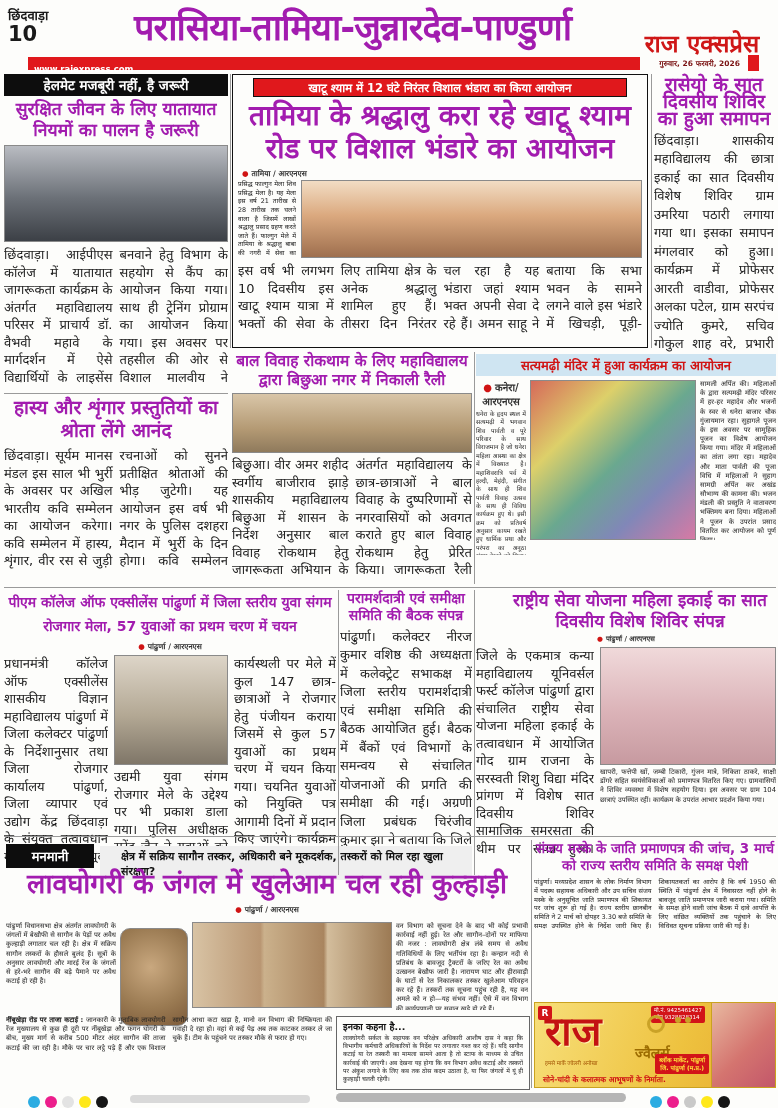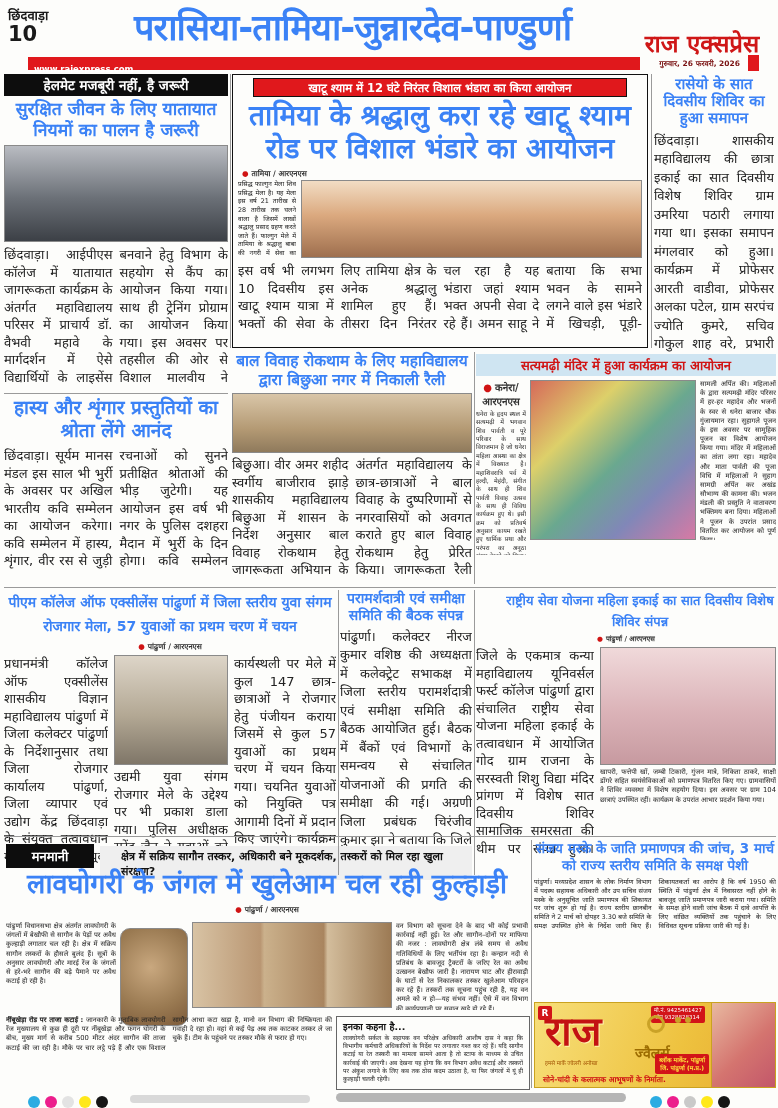--- a/index.html
+++ b/index.html
@@ -1,19 +1,19 @@
 <!DOCTYPE html>
 <html lang="hi"><head>
 <meta charset="utf-8">
 <style>
   html,body{margin:0;padding:0;background:#888;}
   .page{position:relative;width:778px;height:1108px;background:#fdfdfb;margin:0 auto;
         font-family:"DejaVu Sans",sans-serif;color:#1a1a1a;overflow:hidden;}
   .abs{position:absolute;box-sizing:border-box;}
-  .hl{font-weight:800;color:#3b82f6;text-align:center;}
+  .hl{font-weight:800;color:#a21caf;text-align:center;}
   .bodytxt{font-size:13px;line-height:1.35;text-align:justify;overflow:hidden;color:#222;}
   .kick-dark{background:#0d0d0d;color:#fff;font-weight:bold;text-align:center;}
   .byline{font-size:7.5px;font-weight:bold;color:#333;}
   .byline .dot{color:#d01414;margin-right:3px;}
   .photo{border:1px solid #8a8a8a;}
   .vline{background:#9a9a9a;width:1px;}
   .hline{background:#9a9a9a;height:1px;}
   .rdot{width:12px;height:12px;border-radius:50%;display:inline-block;margin-right:5px;}
   .cols2{column-count:2;column-gap:7px;}
   .cols4{column-count:4;column-gap:7px;}
@@ -47,21 +47,21 @@
     <div class="hl" style="font-size:28px;line-height:33px;margin-top:2px;">तामिया के श्रद्धालु करा रहे खाटू श्याम रोड पर विशाल भंडारे का आयोजन</div>
     <div class="byline" style="margin:3px 0 2px 4px;"><span class="dot">●</span><span>तामिया / आरएनएस</span></div>
     <div style="display:flex;height:78px;">
       <div class="bodytxt" style="width:58px;font-size:6.4px;">प्रसिद्ध फाल्गुन मेला शिव प्रसिद्ध मेला है। यह मेला इस वर्ष 21 तारीख से 28 तारीख तक चलने वाला है जिसमें लाखों श्रद्धालु प्रसाद ग्रहण करते जाते हैं। फाल्गुन मेले में तामिया के श्रद्धालु बाबा की नगरी में सेवा का आयोजन किया जाता है। इस यात्रा में करीब 1000 किलोमीटर...</div>
       <div class="photo" style="flex:1;margin-left:5px;background:linear-gradient(180deg,#f2ddc4,#dba97f 45%,#9e6f4e);"></div>
     </div>
     <div class="bodytxt cols4" style="height:84px;margin-top:4px;">इस वर्ष भी लगभग 10 दिवसीय इस खाटू श्याम यात्रा में भक्तों की सेवा के लिए तामिया क्षेत्र के अनेक श्रद्धालु शामिल हुए हैं। तीसरा दिन निरंतर चल रहा है यह भंडारा जहां श्याम भक्त अपनी सेवा दे रहे हैं। अमन साहू ने बताया कि सभा भवन के सामने लगने वाले इस भंडारे में खिचड़ी, पूड़ी-सब्जी एवं प्रसाद का वितरण किया जा रहा है। श्रद्धालुओं ने बताया कि मंडल द्वारा हर वर्ष मेले में यह सेवा दी जाती है और इस वर्ष 30 लोगों से जुड़ा श्याम भक्त मंडल सेवा दे रहा है। के सदस्यगणों ने सप्ताहपर्यंत अनेकों स्वरूपों व्यंजनों के अनुसार भक्तों को भोजन कराया। यह सेवा हर वर्ष में भंडारे की ओर भी बड़ा रूप दिया गया है। भंडारे में 12 घंटे की बजाय 24 घंटे चलाया जाएगा और इसे 12 घंटे की बजाय 24 घंटे सेवा की जाने की योजना प्रतिबद्ध होगी। श्याम भक्तों की टोली जय श्री श्याम के जयकारों के साथ सेवा में जुटी है।</div>
   </div>
 
   <div class="abs" style="left:654px;top:76px;width:120px;">
-    <div class="hl" style="font-size:15px;line-height:17px;">रासेयो के सात दिवसीय शिविर का हुआ समापन</div>
+    <div class="hl" style="font-size:19px;line-height:17px;">रासेयो के सात दिवसीय शिविर का हुआ समापन</div>
     <div class="bodytxt" style="height:232px;margin-top:5px;line-height:1.42;">छिंदवाड़ा। शासकीय महाविद्यालय की छात्रा इकाई का सात दिवसीय विशेष शिविर ग्राम उमरिया पठारी लगाया गया था। इसका समापन मंगलवार को हुआ। कार्यक्रम में प्रोफेसर आरती वाडीवा, प्रोफेसर अलका पटेल, ग्राम सरपंच ज्योति कुमरे, सचिव गोकुल शाह वरे, प्रभारी अध्यापिका सरस्वती मैडम, चंद्रिका मैडम, वर्षा मैडम एवं गुणवंती मैडम सहित महाविद्यालय स्टाफ एवं बड़ी संख्या में ग्रामवासी उपस्थित रहे। शिविर के दौरान छात्राओं ने अपनी रचनात्मकता का परिचय देते हुए बेस्ट टू बेस्ट कॉर्नर तैयार किया, जो आकर्षण का केंद्र रहा। प्लास्टिक की पुरानी बोतलों को गमलों का रूप देकर उनमें तुलसी के पौधे रोपे गए जिससे पर्यावरण संरक्षण का संदेश मिला। पुराने अखबारों से आकर्षक झूमर तैयार किए गए जिसने रचनात्मकता का परिचय दिया। कार्यक्रम अधिकारी डॉ. रश्मि नागवंशी ने बताया कि सात दिवसीय शिविर का मुख्य लक्ष्य स्वयंसेविकाओं में सेवा भावना, नेतृत्व क्षमता और सामाजिक संवेदनशीलता विकसित करना था।</div>
   </div>
 
   <div class="abs" style="left:4px;top:396px;width:224px;">
     <div class="hl" style="font-size:19px;line-height:23px;">हास्य और शृंगार प्रस्तुतियों का श्रोता लेंगे आनंद</div>
     <div class="bodytxt cols2" style="height:132px;margin-top:5px;">छिंदवाड़ा। सूर्यम मानस मंडल इस साल भी भुर्री के अवसर पर अखिल भारतीय कवि सम्मेलन का आयोजन करेगा। कवि सम्मेलन में हास्य, शृंगार, वीर रस से जुड़ी रचनाओं को सुनने प्रतीक्षित श्रोताओं की भीड़ जुटेगी। यह आयोजन इस वर्ष भी नगर के पुलिस दशहरा मैदान में भुर्री के दिन होगा। कवि सम्मेलन की अध्यक्षता अजय पाण्डेय करेंगे। विशिष्ट अतिथि आईजी त्रिपाठी कुल्लू रहेंगे। कोषाध्यक्ष संजय जैन ने बताया कि इस वर्ष नेपथ्य काशी, लखनऊ, दतिया डांडिया के प्रसिद्ध कवि आमंत्रित किए गए हैं। रसराज कवियों की प्रस्तुतियों का श्रोता आनंद लेंगे। समिति ने नगरवासियों से कार्यक्रम में अधिक से अधिक संख्या में पहुंचने की अपील की है।</div>
   </div>
 
   <div class="abs" style="left:232px;top:352px;width:240px;">
     <div class="hl" style="font-size:15.5px;line-height:19px;">बाल विवाह रोकथाम के लिए महाविद्यालय द्वारा बिछुआ नगर में निकाली रैली</div>
@@ -93,21 +93,21 @@
       <div class="bodytxt" style="flex:1;">कार्यस्थली पर मेले में कुल 147 छात्र-छात्राओं ने रोजगार हेतु पंजीयन कराया जिसमें से कुल 57 युवाओं का प्रथम चरण में चयन किया गया। चयनित युवाओं को नियुक्ति पत्र आगामी दिनों में प्रदान किए जाएंगे। कार्यक्रम में स्वामी विवेकानंद कैरियर मार्गदर्शन प्रकोष्ठ एवं विशेष सहयोग कार्यालय द्वारा किया गया। जिला रोजगार कार्यालय के अधिकारी, औद्योगिक प्रशिक्षण संस्थान के प्राचार्य ज्ञानेश्वर, डॉ. ललिता, डॉ. विवेक कुमार, डॉ. सुरज सिंह, डॉ. अभयदत्त, प्रो. दीपचंद, अजय कुमार सहित छात्र एवं कर्मचारियों का चयन प्रक्रिया में विशेष योगदान रहा।</div>
     </div>
   </div>
 
   <div class="abs" style="left:340px;top:590px;width:132px;">
     <div class="hl" style="font-size:14px;line-height:17px;">परामर्शदात्री एवं समीक्षा समिति की बैठक संपन्न</div>
     <div class="bodytxt" style="height:242px;margin-top:4px;line-height:1.42;">पांढुर्णा। कलेक्टर नीरज कुमार वशिष्ठ की अध्यक्षता में कलेक्ट्रेट सभाकक्ष में जिला स्तरीय परामर्शदात्री एवं समीक्षा समिति की बैठक आयोजित हुई। बैठक में बैंकों एवं विभागों के समन्वय से संचालित योजनाओं की प्रगति की समीक्षा की गई। अग्रणी जिला प्रबंधक चिरंजीव कुमार झा ने बताया कि जिले का ऋण/जमा अनुपात 78.57 प्रतिशत रहा, जो निर्धारित लक्ष्य से अधिक है। वर्ष 2025-26 की साख योजना में दिसंबर तिमाही तक 89.34 प्रतिशत उपलब्धि दर्ज की गई। बैठक में राष्ट्रीय कृषि और ग्रामीण विकास बैंक द्वारा तैयार वर्ष 2026-27 की पीएलपी का विमोचन किया गया तथा वार्षिक ऋण योजना को अनुमोदित किया गया। बैठक में एडीएम योगेश अग्रहरी, एसडीएम अलका एक्का, जनपद पंचायत सीईओ बंटू मूलेमती सहित अन्य अधिकारी उपस्थित रहे।</div>
   </div>
 
   <div class="abs" style="left:476px;top:590px;width:300px;">
-    <div class="hl" style="font-size:13px;line-height:21px;padding-left:28px;">राष्ट्रीय सेवा योजना महिला इकाई का सात दिवसीय विशेष शिविर संपन्न</div>
+    <div class="hl" style="font-size:17px;line-height:21px;padding-left:28px;">राष्ट्रीय सेवा योजना महिला इकाई का सात दिवसीय विशेष शिविर संपन्न</div>
     <div class="byline" style="text-align:center;margin-top:2px;font-size:6.8px;"><span class="dot">●</span><span>पांढुर्णा / आरएनएस</span></div>
     <div style="display:flex;gap:6px;margin-top:4px;height:212px;">
       <div class="bodytxt" style="width:118px;">जिले के एकमात्र कन्या महाविद्यालय यूनिवर्सल फर्स्ट कॉलेज पांढुर्णा द्वारा संचालित राष्ट्रीय सेवा योजना महिला इकाई के तत्वावधान में आयोजित गोद ग्राम राजना के सरस्वती शिशु विद्या मंदिर प्रांगण में विशेष सात दिवसीय शिविर सामाजिक समरसता की थीम पर संपन्न हुआ। शिविर समापन के अवसर पर मुख्य अतिथि के रूप में जिला पंचायत सदस्य सुनंदा जैन, विशेष अतिथि ग्राम सरपंच एवं कार्यक्रम अधिकारी डॉ. अनुराधा देशमुख उपस्थित रहीं। स्वयंसेविकाओं ने सात दिनों तक ग्राम में स्वच्छता, साक्षरता, जल संरक्षण एवं नशामुक्ति का संदेश दिया।</div>
       <div style="flex:1;">
         <div class="photo" style="height:116px;background:linear-gradient(180deg,#f0d9da,#dbb3b8 55%,#c79aa0);"></div>
         <div class="bodytxt" style="height:90px;margin-top:3px;font-size:6.8px;">खापरी, फत्तेपी खों, जम्बी टिकारी, गुंजन मात्रे, निकिता ठाकरे, साक्षी डोंगरे सहित स्वयंसेविकाओं को प्रमाणपत्र वितरित किए गए। ग्रामवासियों ने शिविर व्यवस्था में विशेष सहयोग दिया। इस अवसर पर ग्राम 104 छात्राएं उपस्थित रहीं। कार्यक्रम के उपरांत आभार प्रदर्शन किया गया।</div>
       </div>
     </div>
   </div>
 

